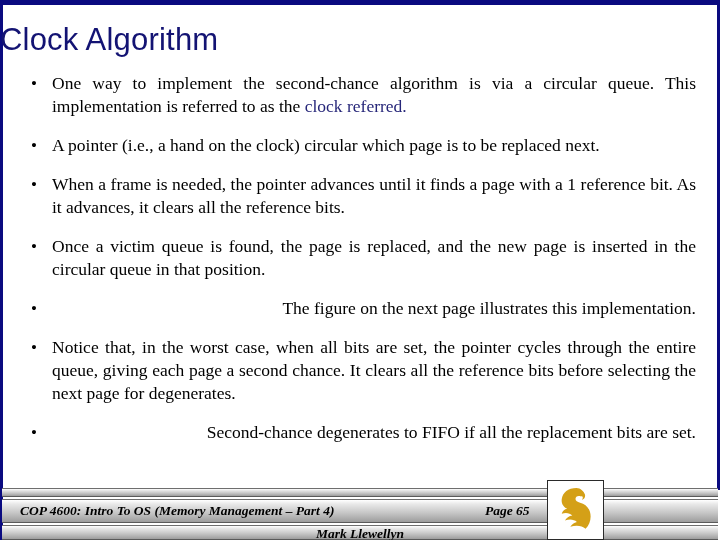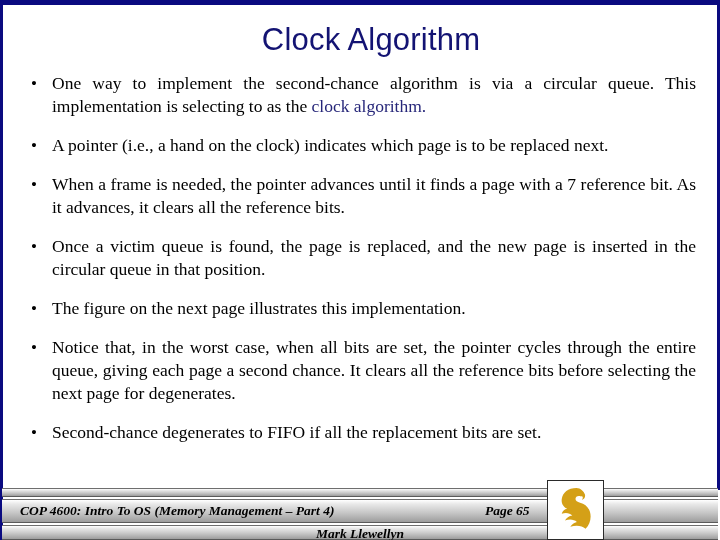--- a/index.html
+++ b/index.html
@@ -39,28 +39,27 @@
     right: 0; top: 0;
     width: 3px; height: 490px;
     background: #0a0a80;
   }
 
   
   .title {
     position: absolute;
     left: 0; top: 22px;
     width: 720px;
-    text-align: center;
+    text-align: left;
     font-family: "Liberation Sans", "DejaVu Sans", sans-serif;
     font-size: 31px;
     font-weight: 400;
     color: #131373;
     letter-spacing: 0.2px;
     line-height: 36px;
-    padding-left: 22px;
   }
 
   
   .body-area {
     position: absolute;
     left: 24px;
     top: 72px;
     width: 672px;
   }
 
@@ -83,21 +82,21 @@
   .bullet-text {
     flex: 1 1 auto;
     font-size: 17.5px;
     line-height: 23px;
     color: #000000;
     text-align: justify;
     text-justify: inter-word;
     hyphens: none;
   }
 
-  .bullet-text.nojust { text-align: left; }
+  .bullet-text.nojust { text-align: right; }
 
   .hl {
     color: #262679;
   }
 
   
   .footer {
     position: absolute;
     left: 0;
     bottom: 0;
@@ -189,31 +188,31 @@
   <div class="frame-top"></div>
   <div class="frame-left"></div>
   <div class="frame-right"></div>
 
   <div class="title">Clock Algorithm</div>
 
   <div class="body-area">
 
     <div class="bullet-row">
       <span class="bullet-mark">•</span>
-      <span class="bullet-text"><span>One way to implement the second-chance algorithm is via a circular queue.  This implementation is selecting to as the </span><span class="hl">clock algorithm.</span></span>
-    </div>
-
-    <div class="bullet-row">
-      <span class="bullet-mark">•</span>
-      <span class="bullet-text">A pointer (i.e., a hand on the clock) indicates which page is to be replaced next.</span>
-    </div>
-
-    <div class="bullet-row">
-      <span class="bullet-mark">•</span>
-      <span class="bullet-text">When a frame is needed, the pointer advances until it finds a page with a 7 reference bit.  As it advances, it clears all the reference bits.</span>
+      <span class="bullet-text"><span>One way to implement the second-chance algorithm is via a circular queue.  This implementation is referred to as the </span><span class="hl">clock referred.</span></span>
+    </div>
+
+    <div class="bullet-row">
+      <span class="bullet-mark">•</span>
+      <span class="bullet-text">A pointer (i.e., a hand on the clock) circular which page is to be replaced next.</span>
+    </div>
+
+    <div class="bullet-row">
+      <span class="bullet-mark">•</span>
+      <span class="bullet-text">When a frame is needed, the pointer advances until it finds a page with a 1 reference bit.  As it advances, it clears all the reference bits.</span>
     </div>
 
     <div class="bullet-row">
       <span class="bullet-mark">•</span>
       <span class="bullet-text">Once a victim queue is found, the page is replaced, and the new page is inserted in the circular queue in that position.</span>
     </div>
 
     <div class="bullet-row">
       <span class="bullet-mark">•</span>
       <span class="bullet-text nojust">The figure on the next page illustrates this implementation.</span>

